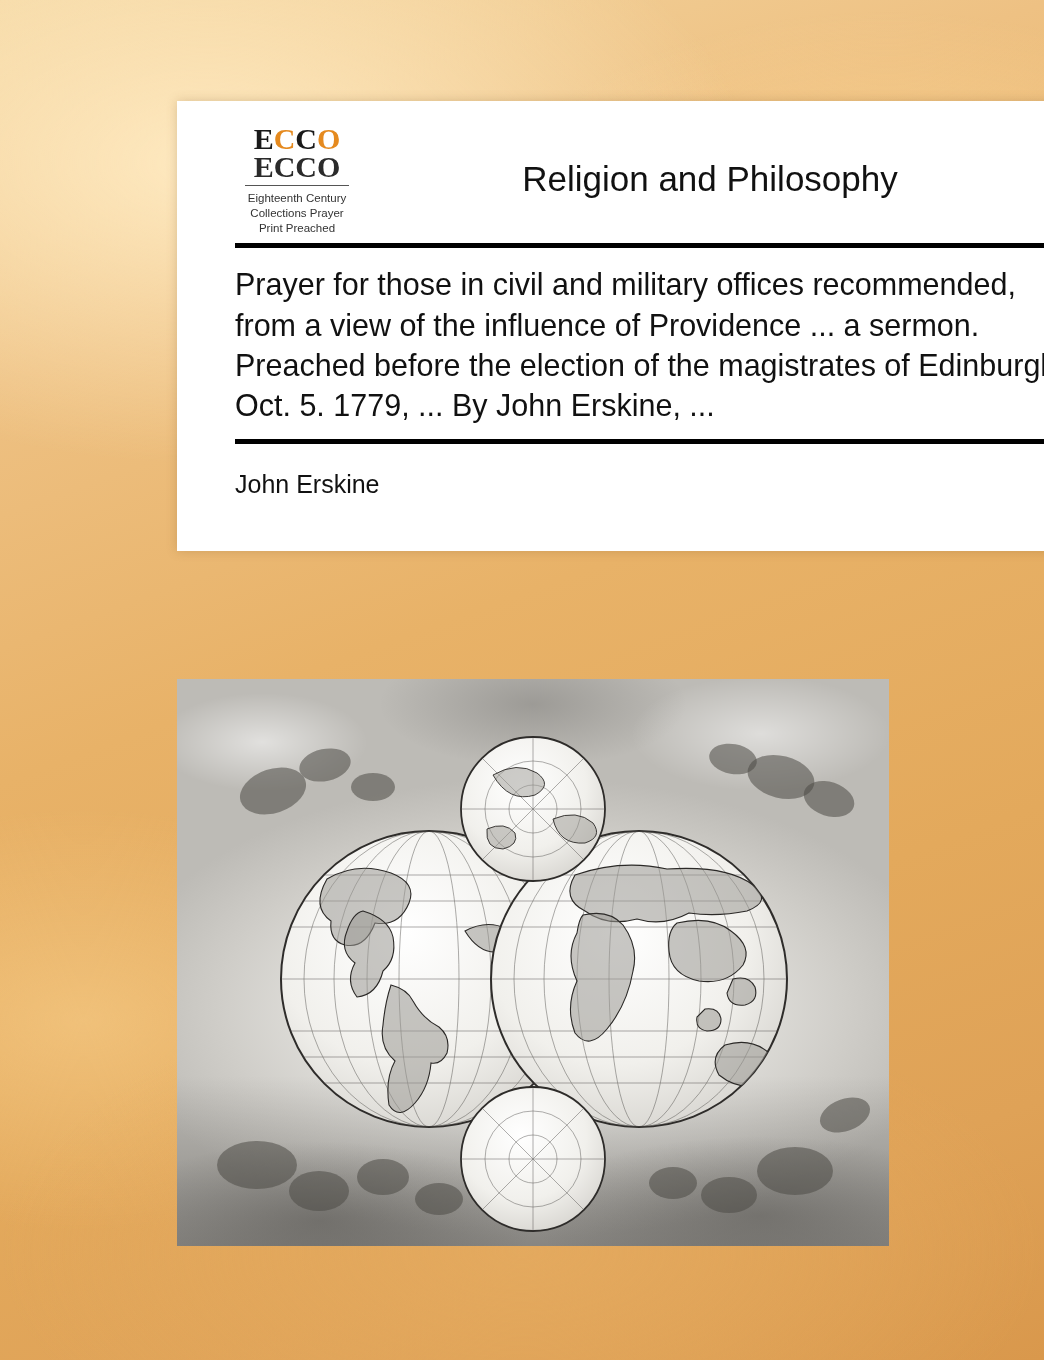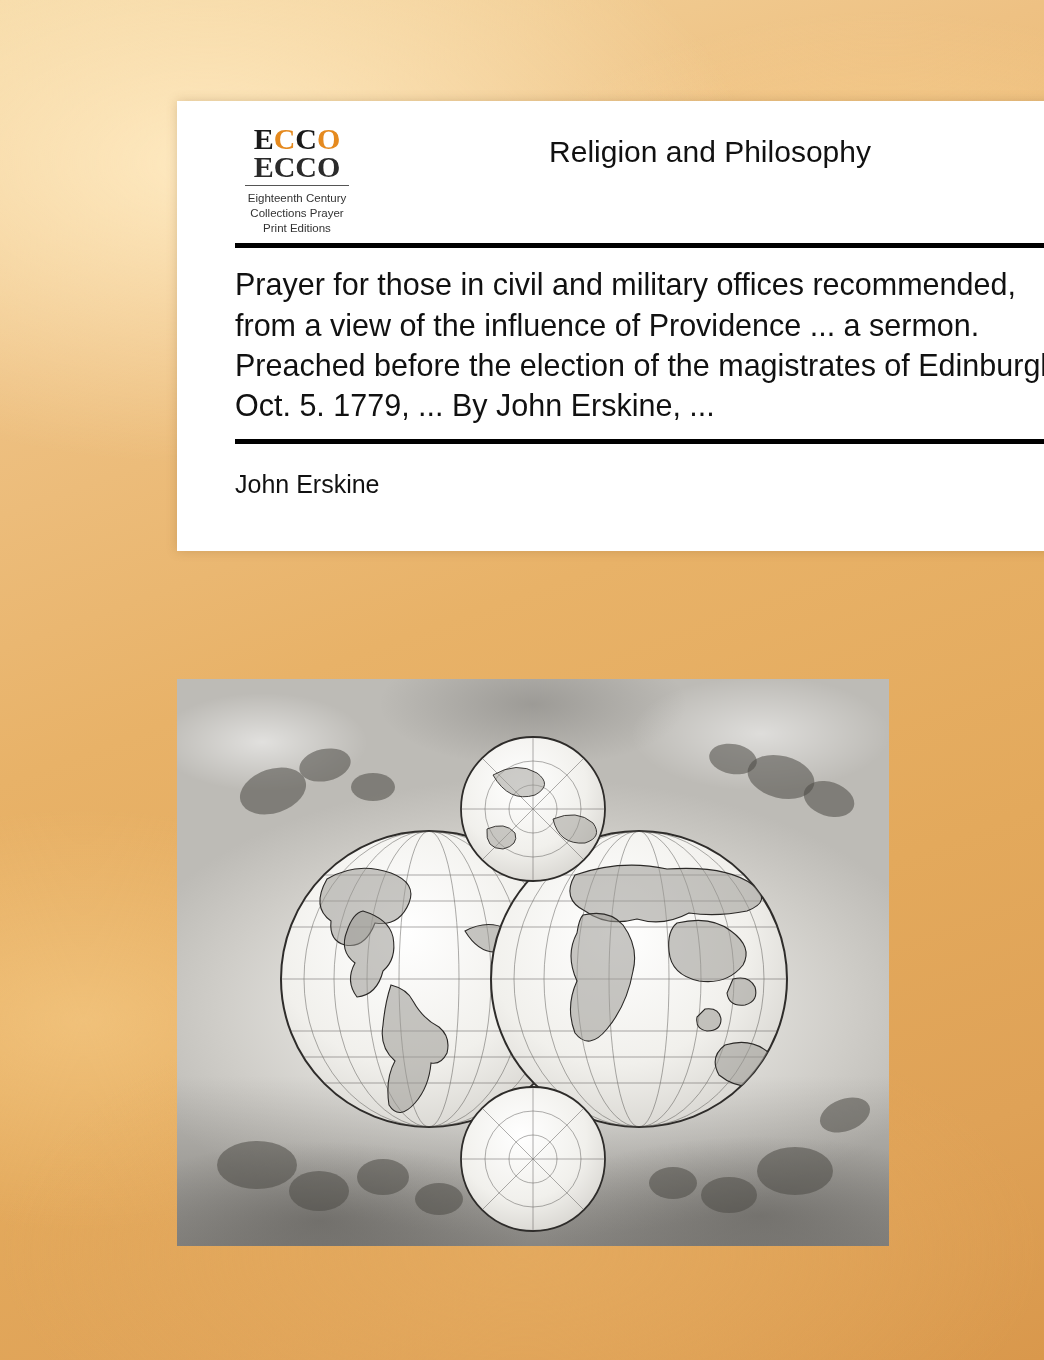--- a/index.html
+++ b/index.html
@@ -78,24 +78,25 @@
 
   .header-title-wrap {
     flex: 1 1 auto;
     display: flex;
     align-items: center;
     justify-content: center;
     padding-top: 22px;
     padding-right: 6px;
   }
   .header-title {
-    font-size: 30px;
+    font-size: 35px;
     color: #111;
     text-align: right;
     white-space: nowrap;
+    margin-top: 24px;
   }
 
   .rule-thick {
     height: 5px;
     background: #000;
     margin: 0 14px;
   }
 
   .title-block {
     padding: 16px 14px 14px 14px;
@@ -160,21 +161,21 @@
     <div class="ecco-logo">
       <div class="ecco-word">
         <span class="c-dark">E</span><span class="o-orange">C</span><span class="c-dark">C</span><span class="o-orange">O</span>
       </div>
       <div class="ecco-word-2">
         <span class="o-orange">E</span><span class="c-dark">C</span><span class="o-orange">C</span><span class="c-dark">O</span>
       </div>
       <div class="ecco-rule"></div>
       <div class="ecco-sub">Eighteenth Century</div>
       <div class="ecco-sub">Collections Prayer</div>
-      <div class="ecco-sub">Print Editions</div>
+      <div class="ecco-sub">Print Preached</div>
     </div>
 
     <div class="header-title-wrap">
       <div class="header-title">Religion and Philosophy</div>
     </div>
   </div>
 
   <div class="rule-thick"></div>
 
   <div class="title-block">

